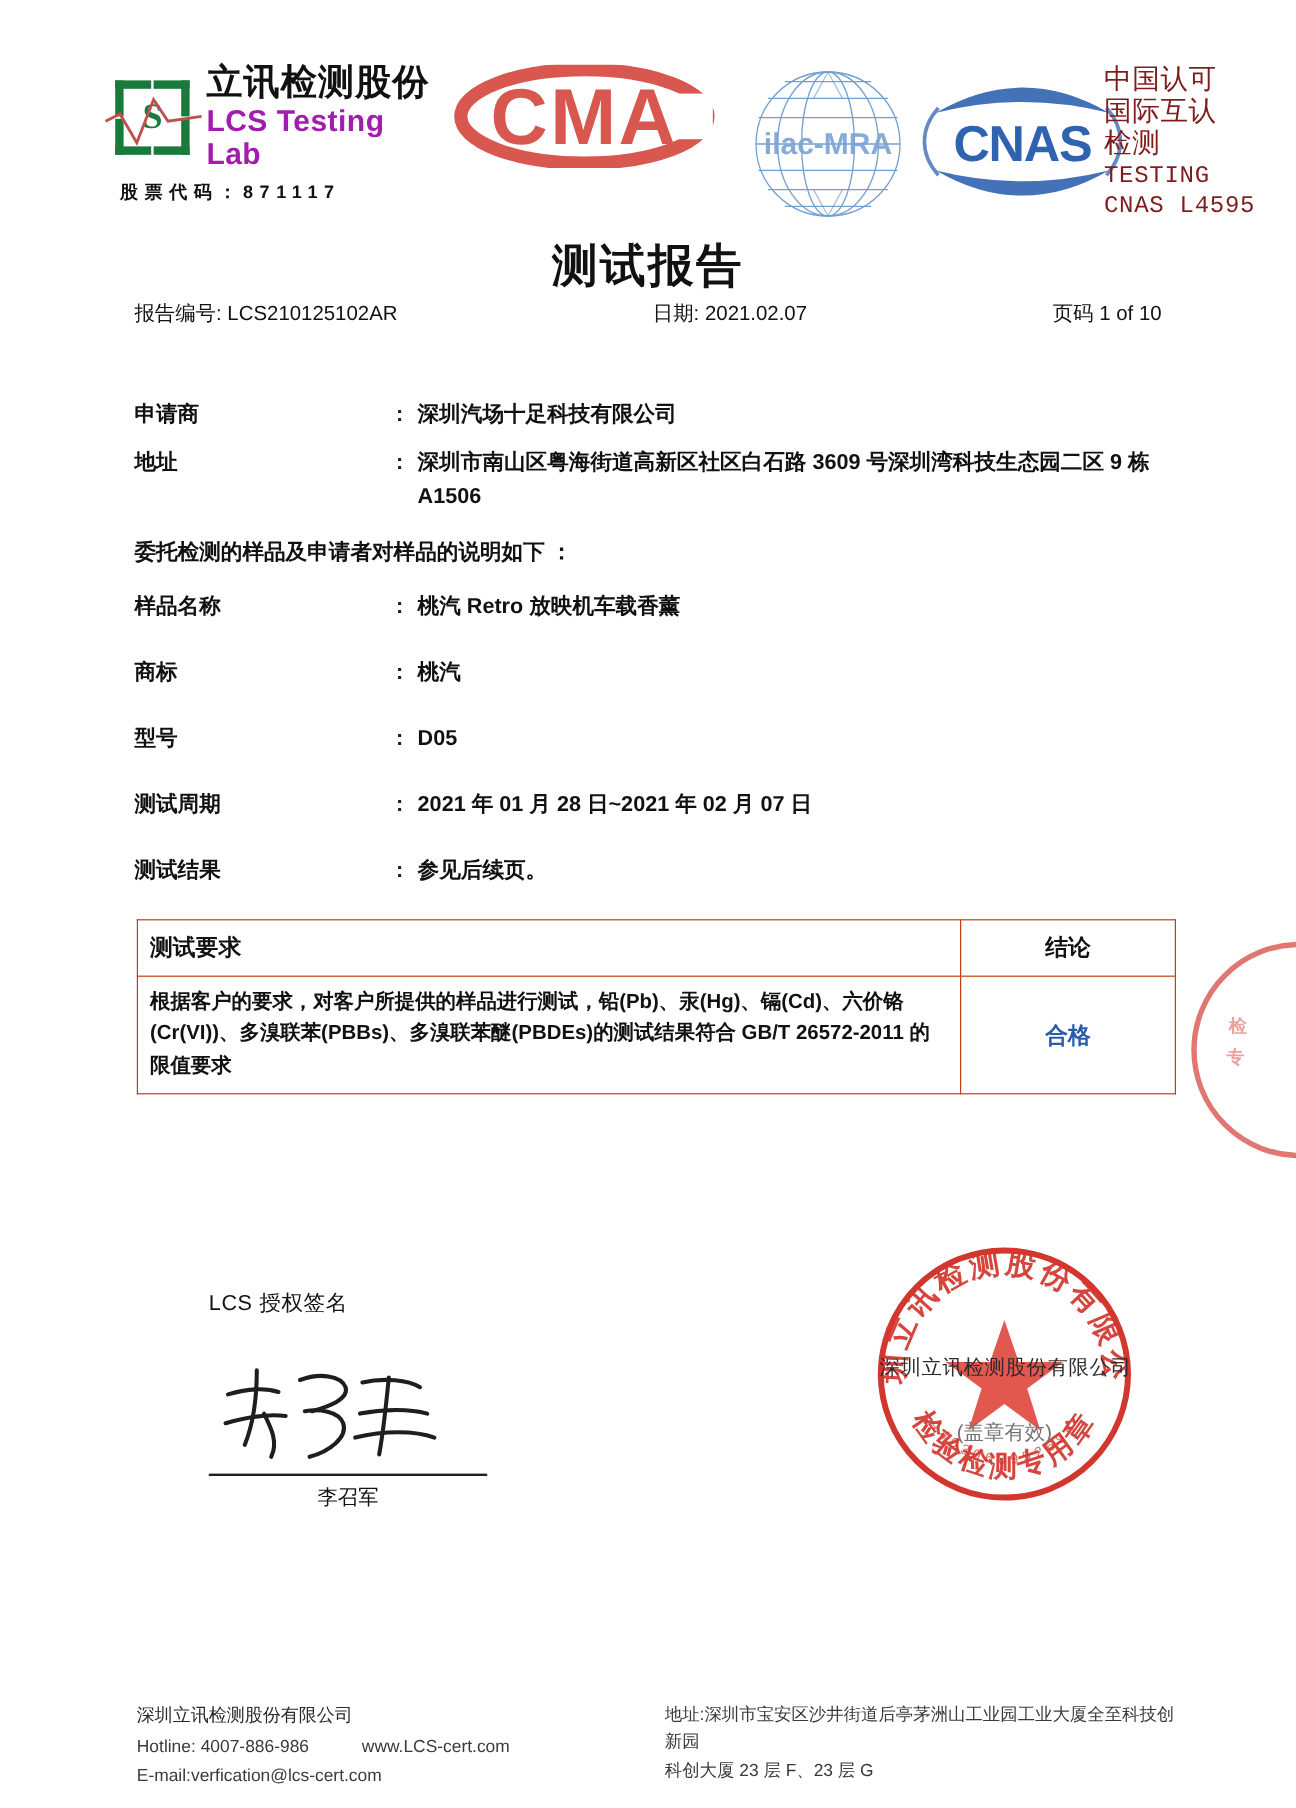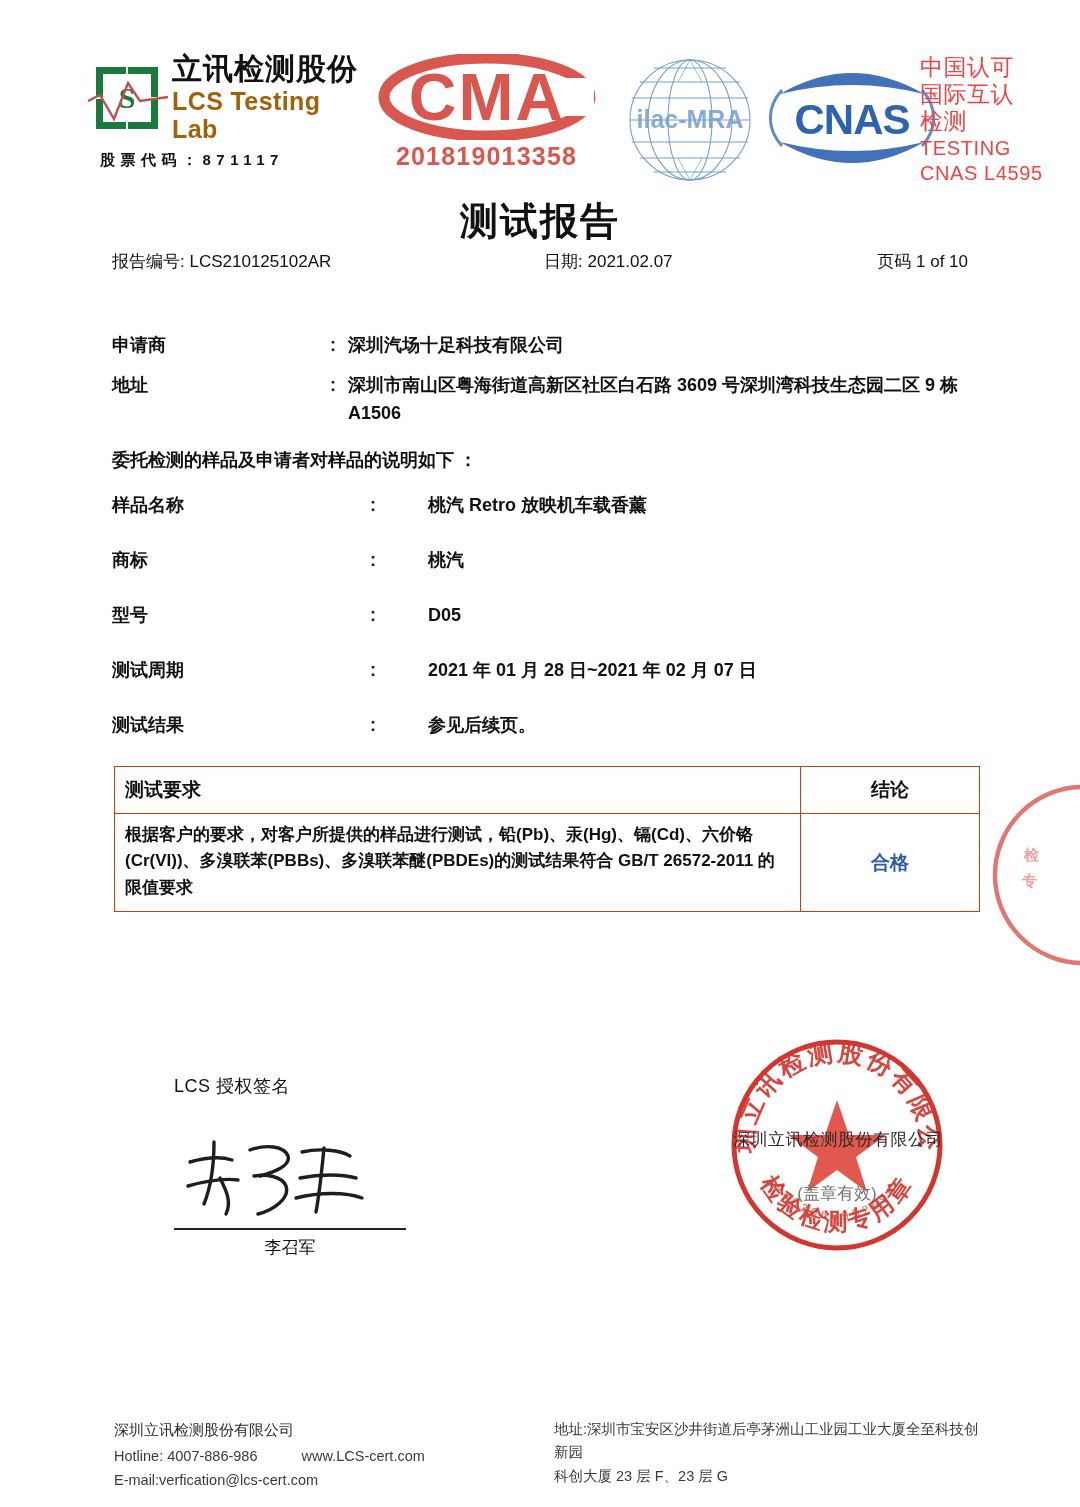--- a/index.html
+++ b/index.html
@@ -86,21 +86,21 @@
     font-weight: bold;
     letter-spacing: 1px;
     line-height: 1.12;
     color: #111;
   }
   .lcs-en {
     font-size: 25px;
     font-weight: bold;
     letter-spacing: 0.4px;
     line-height: 1.15;
-    color: #a16207;
+    color: #a21caf;
     margin-top: 1px;
   }
   .lcs-stock {
     margin-top: 7px;
     font-size: 15px;
     font-weight: bold;
     letter-spacing: 5.5px;
     color: #111;
     padding-left: 4px;
   }
@@ -154,21 +154,22 @@
   .cnas-logo {
     position: absolute;
     left: 0; top: 6px;
     width: 168px; height: 116px;
   }
   .cnas-logo svg { position: absolute; left: 0; top: 0; }
   .cnas-text {
     position: absolute;
     left: 152px;
     top: 0;
-    color: #ef4444;
+    color: #7f1d1d;
+    font-family: Liberation Mono, monospace;
   }
   .cnas-text .cn {
     font-size: 23px;
     line-height: 1.17;
     font-weight: normal;
     letter-spacing: 0.5px;
   }
   .cnas-text .en {
     font-size: 20px;
     line-height: 1.2;
@@ -245,21 +246,21 @@
     font-size: 18px;
     font-weight: bold;
     color: #111;
   }
   .info2 {
     position: absolute;
     top: 492px;
     left: 112px;
     width: 860px;
   }
-  .info2 .field { margin-bottom: 27px; gap: 40px; }
+  .info2 .field { margin-bottom: 27px; }
 
   
   .req-table {
     position: absolute;
     top: 766px;
     left: 114px;
     width: 866px;
     border-collapse: collapse;
     table-layout: fixed;
   }
@@ -422,21 +423,20 @@
   </div>
 
   <div class="cma-block">
     <div class="cma-ring">
       <svg width="218" height="86" viewBox="0 0 218 86">
         <ellipse cx="109" cy="43" rx="103" ry="39" fill="none" stroke="#d8584f" stroke-width="11"></ellipse>
         <rect x="150" y="24" width="66" height="38" fill="#ffffff"></rect>
         <text x="109" y="66" font-family="Liberation Sans, sans-serif" font-size="66" font-weight="bold" fill="#d8584f" text-anchor="middle" letter-spacing="2">CMA</text>
       </svg>
     </div>
-    <div class="cma-num">201819013358</div>
   </div>
 
   <div class="ilac-block">
     <svg width="150" height="140" viewBox="0 0 150 140">
       <g stroke="#5a8fc8" stroke-width="1.1" fill="none" opacity="0.85">
         <circle cx="72" cy="68" r="60"></circle>
         <ellipse cx="72" cy="68" rx="22" ry="60"></ellipse>
         <ellipse cx="72" cy="68" rx="42" ry="60"></ellipse>
         <path d="M14 46 H130"></path>
         <path d="M14 90 H130"></path>

